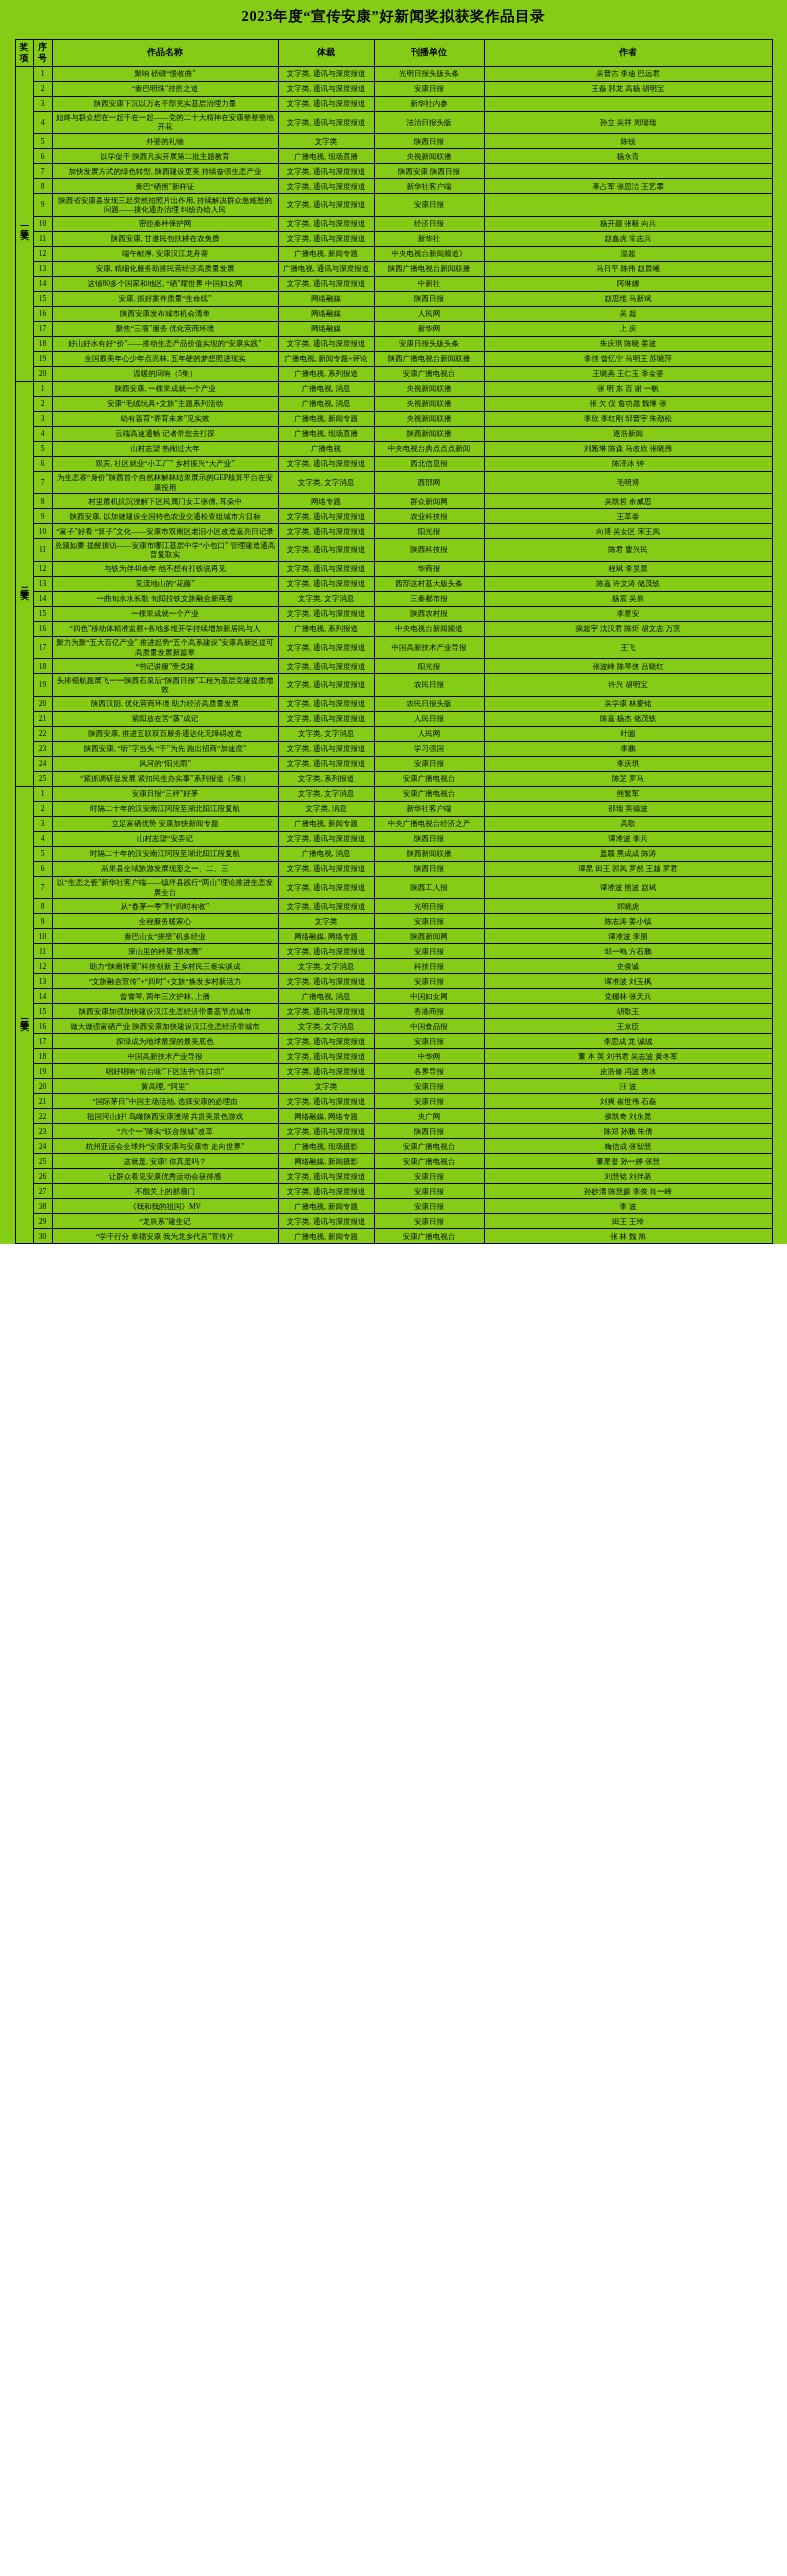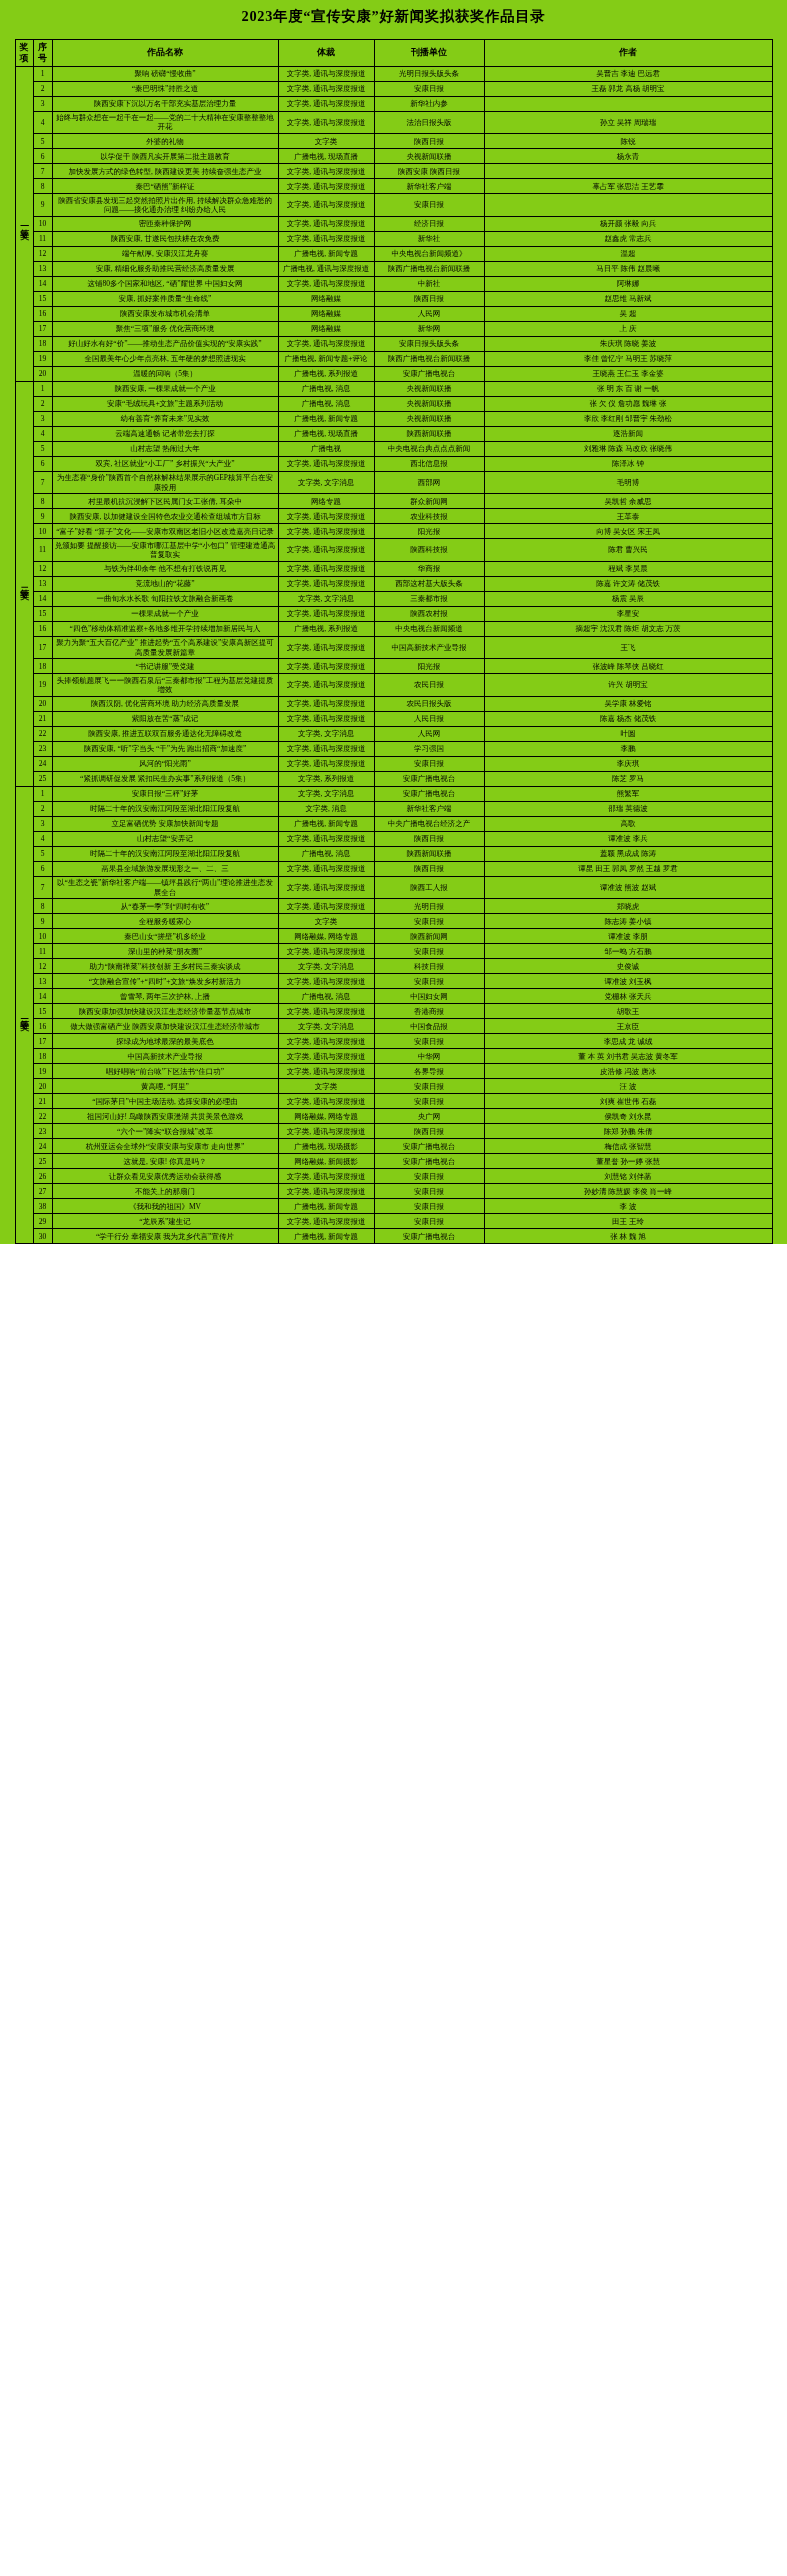--- a/index.html
+++ b/index.html
@@ -308,21 +308,21 @@
         </tr>
         <tr>
           <td>18</td>
           <td class="name">“书记讲服”受党建</td>
           <td>文字类, 通讯与深度报道</td>
           <td>阳光报</td>
           <td>张波峰 陈琴侠 吕晓红</td>
         </tr>
         <tr>
           <td>19</td>
-          <td class="name">头捧领航题展飞一一陕西石泉后“三秦都市报”工程为基层党建提质增效</td>
+          <td class="name">头捧领航题展飞一一陕西石泉后“陕西日报”工程为基层党建提质增效</td>
           <td>文字类, 通讯与深度报道</td>
           <td>农民日报</td>
           <td>许兴 胡明宝</td>
         </tr>
         <tr>
           <td>20</td>
           <td class="name">陕西汉阴, 优化营商环境 助力经济高质量发展</td>
           <td>文字类, 通讯与深度报道</td>
           <td>农民日报头版</td>
           <td>吴学康 林爱铭</td>

